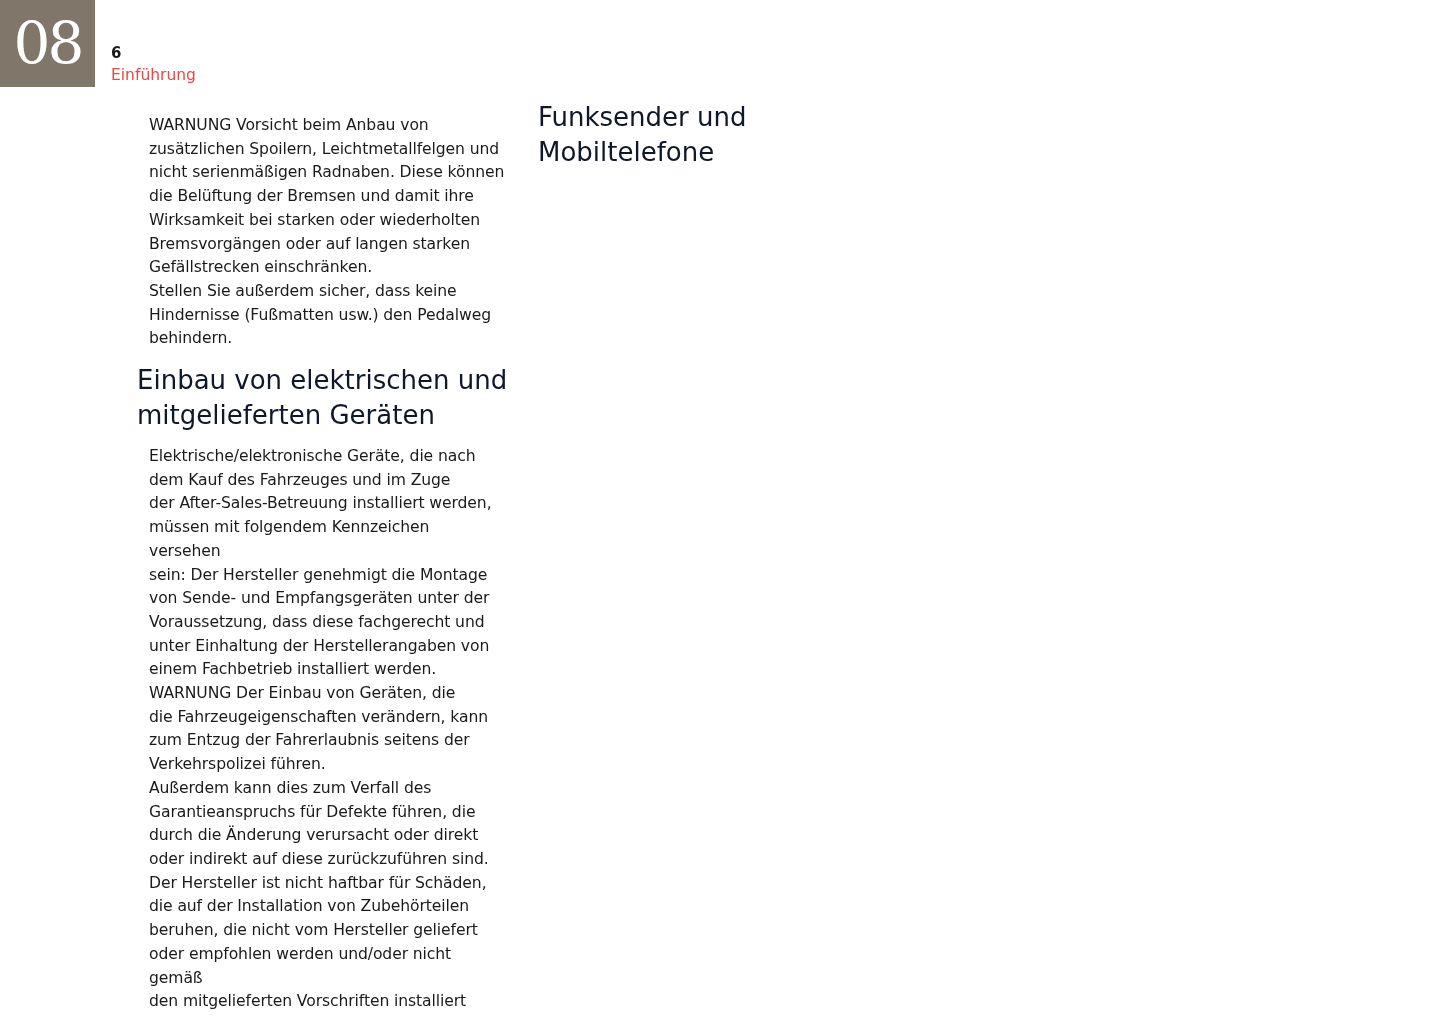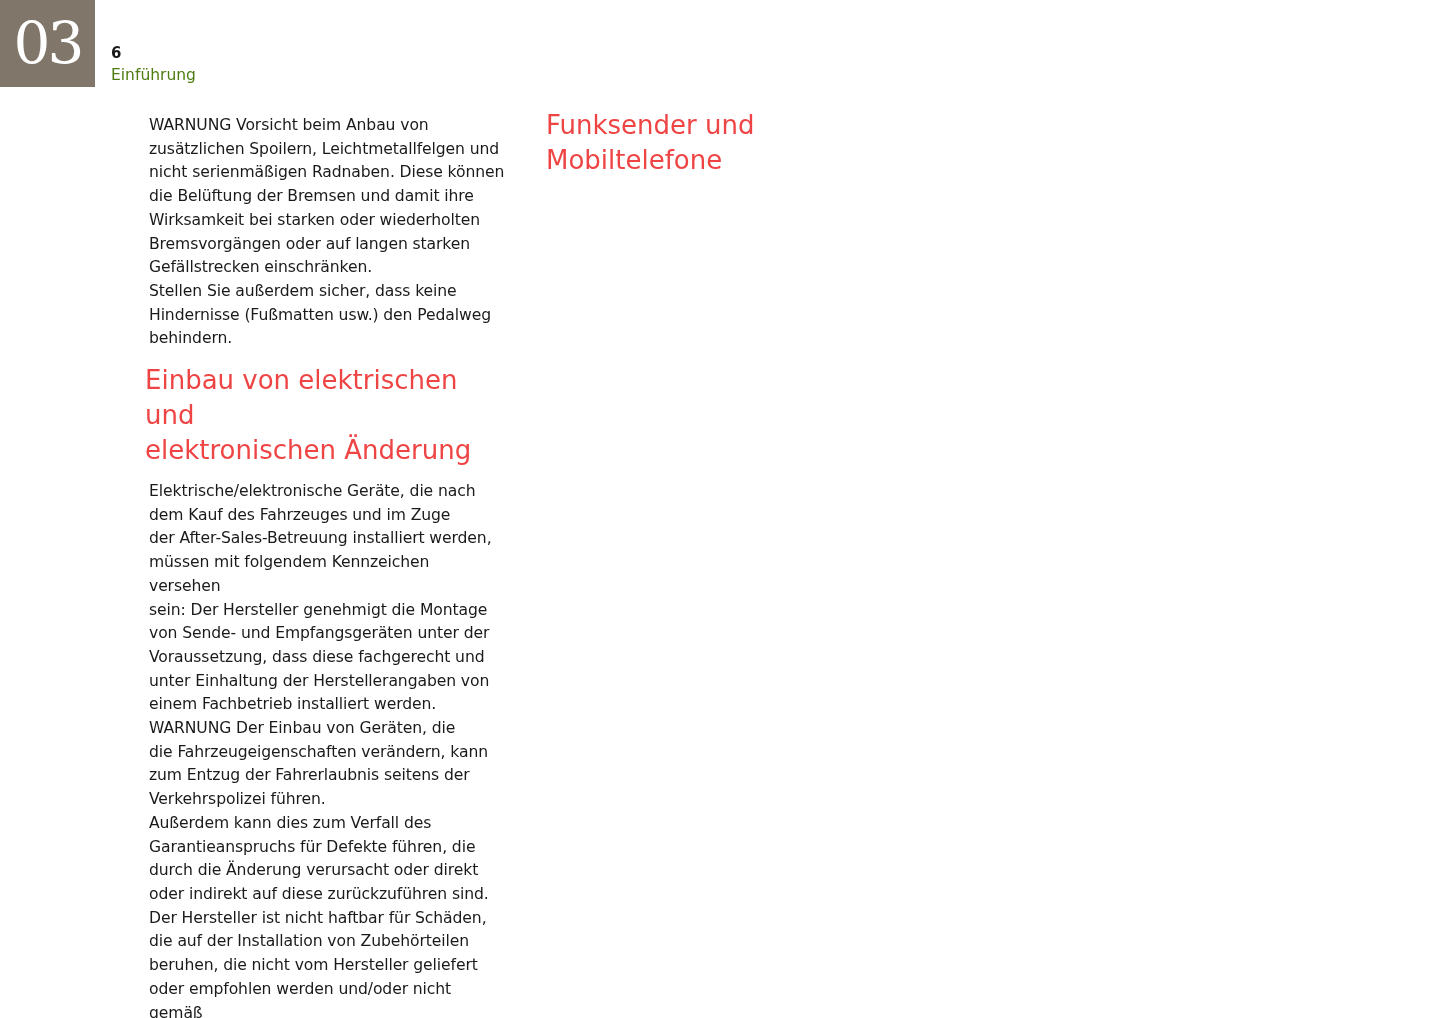--- a/index.html
+++ b/index.html
@@ -12,50 +12,50 @@
       background: #80776a; color: #ffffff;
       font-family: "DejaVu Serif", serif; font-size: 58px; line-height: 87px;
       text-align: center; letter-spacing: -3px;
     }
     .page-num {
       position: absolute; left: 111px; top: 44px;
       font-size: 15px; font-weight: bold; color: #1a1a1a;
     }
     .chapter-name {
       position: absolute; left: 111px; top: 66px;
-      font-size: 15.5px; color: #4d7c0f;
+      font-size: 15.5px; color: #ef4444;
     }
     .col { position: absolute; }
     .col-left { left: 137px; top: 102px; width: 380px; }
     .col-right { left: 538px; top: 100px; width: 380px; }
     .para { font-size: 15.6px; line-height: 23.7px; margin: 12px; white-space: pre-line; letter-spacing: -0.1px; }
-    .heading { font-size: 26px; line-height: 35px; font-weight: normal; margin: 8px; white-space: pre-line; color: #ef4444; }
+    .heading { font-size: 26px; line-height: 35px; font-weight: normal; margin: 0; white-space: pre-line; color: #0f172a; }
     .col-left .heading { margin-top: 6px; margin-bottom: 11px; }
     .col-right .heading { margin-bottom: 9px; }
   </style>
 </head>
 <body>
 
-<div class="chapter-box">03</div>
+<div class="chapter-box">08</div>
 <div class="page-num">6</div>
 <div class="chapter-name">Einführung</div>
 
 <div class="col col-left">
   <p class="para">WARNUNG Vorsicht beim Anbau von
 zusätzlichen Spoilern, Leichtmetallfelgen und
 nicht serienmäßigen Radnaben. Diese können
 die Belüftung der Bremsen und damit ihre
 Wirksamkeit bei starken oder wiederholten
 Bremsvorgängen oder auf langen starken
 Gefällstrecken einschränken.
 Stellen Sie außerdem sicher, dass keine
 Hindernisse (Fußmatten usw.) den Pedalweg
 behindern.</p>
   <h2 class="heading">Einbau von elektrischen und
-elektronischen Änderung</h2>
+mitgelieferten Geräten</h2>
   <p class="para">Elektrische/elektronische Geräte, die nach
 dem Kauf des Fahrzeuges und im Zuge
 der After-Sales-Betreuung installiert werden,
 müssen mit folgendem Kennzeichen versehen
 sein: Der Hersteller genehmigt die Montage
 von Sende- und Empfangsgeräten unter der
 Voraussetzung, dass diese fachgerecht und
 unter Einhaltung der Herstellerangaben von
 einem Fachbetrieb installiert werden.
 WARNUNG Der Einbau von Geräten, die

